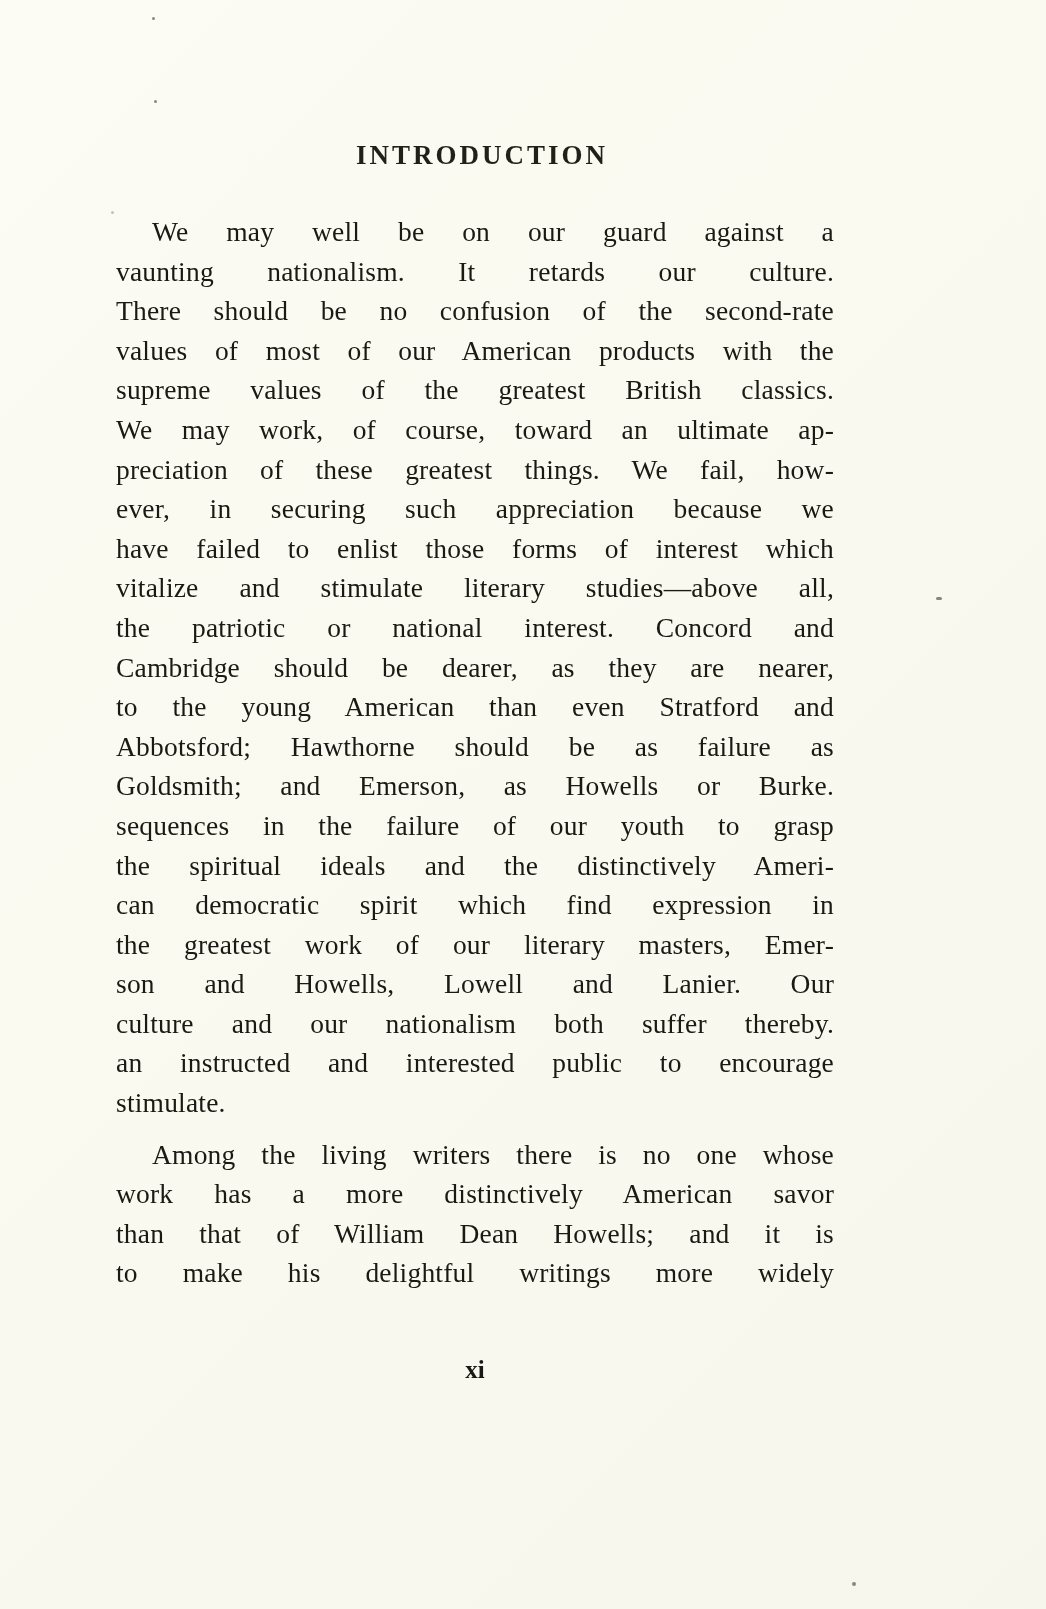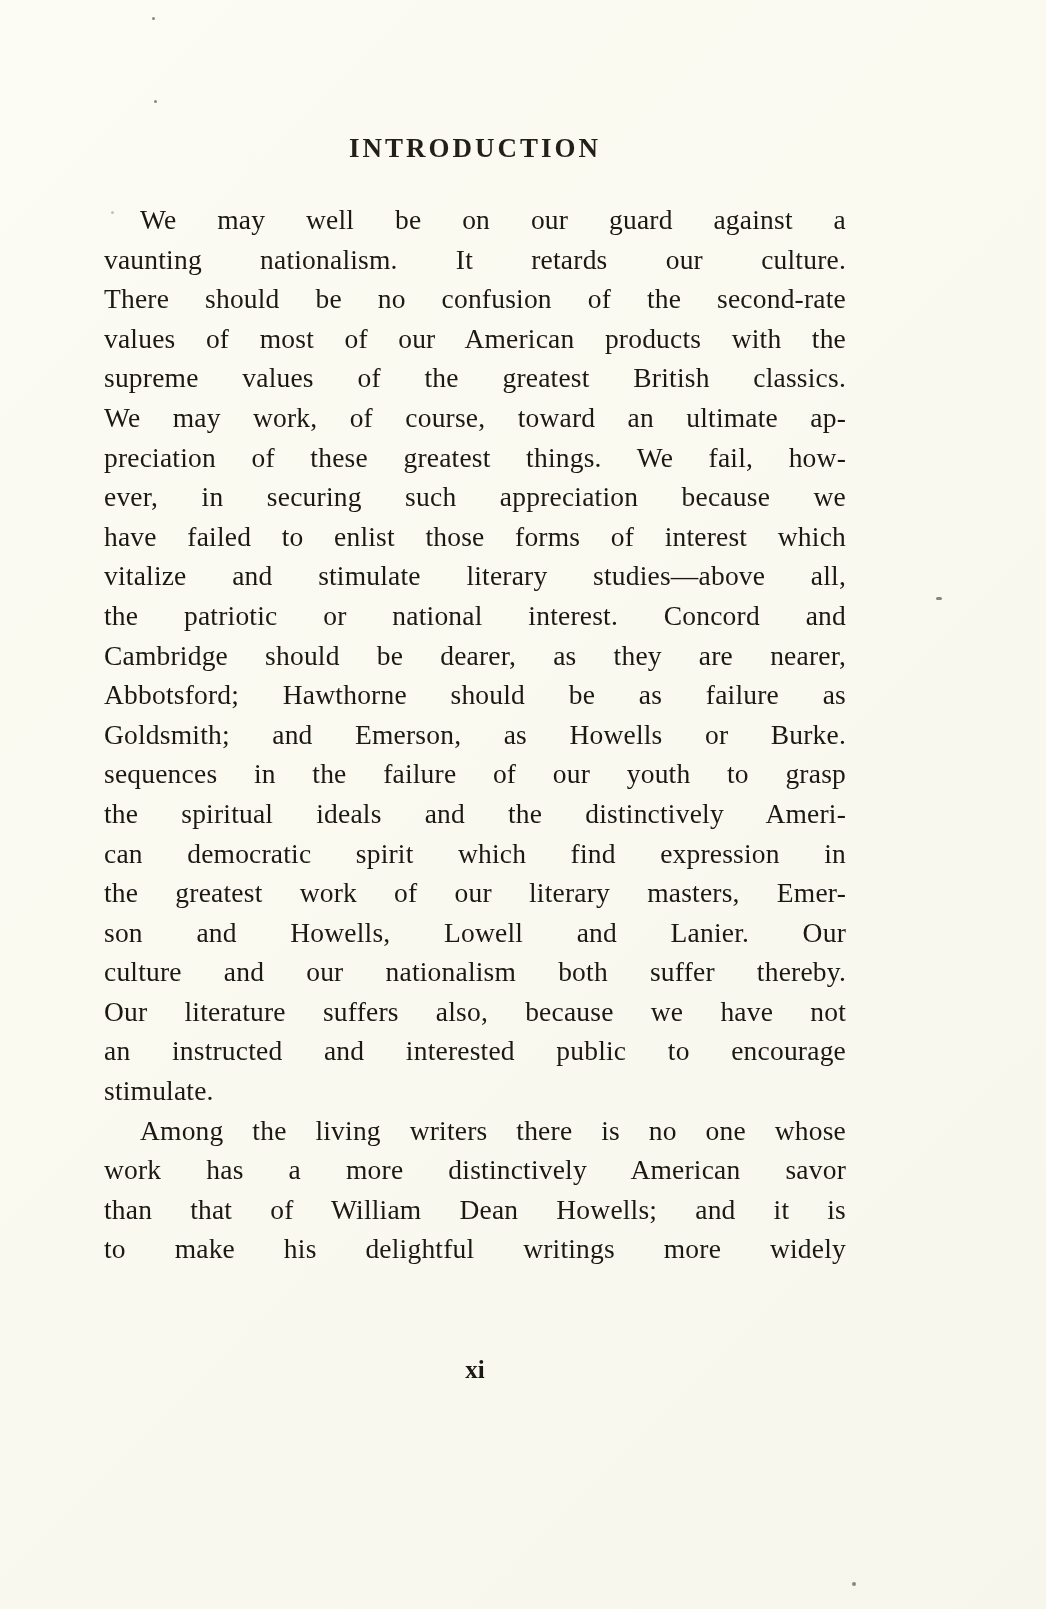--- a/index.html
+++ b/index.html
@@ -16,34 +16,34 @@
     height: 1609px;
     background: linear-gradient(135deg, #fcfbf4 0%, #faf9ef 55%, #f7f6ec 100%);
     font-family: "Liberation Serif", "DejaVu Serif", serif;
     color: #1c1914;
   }
   .title {
     position: absolute;
     top: 133px;
     left: 104px;
     width: 742px;
-    margin: 0;
+    margin: 7px;
     text-align: center;
     font-size: 27px;
     font-weight: 700;
     letter-spacing: 3px;
     color: #221f19;
   }
   .body-text {
     position: absolute;
     top: 200px;
     left: 104px;
     width: 742px;
   }
-  .paragraph { margin: 0; }
+  .paragraph { margin: 12px; }
   .line {
     font-size: 27.5px;
     line-height: 39.6px;
     letter-spacing: 0.2px;
     text-align: justify;
     text-align-last: justify;
     -moz-text-align-last: justify;
     white-space: normal;
   }
   .line.indent { padding-left: 36px; }
@@ -81,29 +81,29 @@
         <div class="line">There should be no confusion of the second-rate</div>
         <div class="line">values of most of our American products with the</div>
         <div class="line">supreme values of the greatest British classics.</div>
         <div class="line">We may work, of course, toward an ultimate ap-</div>
         <div class="line">preciation of these greatest things. We fail, how-</div>
         <div class="line">ever, in securing such appreciation because we</div>
         <div class="line">have failed to enlist those forms of interest which</div>
         <div class="line">vitalize and stimulate literary studies—above all,</div>
         <div class="line">the patriotic or national interest. Concord and</div>
         <div class="line">Cambridge should be dearer, as they are nearer,</div>
+        <div class="line">to the young American than even Stratford and</div>
         <div class="line">Abbotsford; Hawthorne should be as failure as</div>
         <div class="line">Goldsmith; and Emerson, as Howells or Burke.</div>
         <div class="line">sequences in the failure of our youth to grasp</div>
         <div class="line">the spiritual ideals and the distinctively Ameri-</div>
         <div class="line">can democratic spirit which find expression in</div>
         <div class="line">the greatest work of our literary masters, Emer-</div>
         <div class="line">son and Howells, Lowell and Lanier. Our</div>
         <div class="line">culture and our nationalism both suffer thereby.</div>
-        <div class="line">Our literature suffers also, because we have not</div>
         <div class="line">an instructed and interested public to encourage</div>
         <div class="line para-end">stimulate.</div>
       </div>
       <div class="paragraph">
         <div class="line indent">Among the living writers there is no one whose</div>
         <div class="line">work has a more distinctively American savor</div>
         <div class="line">than that of William Dean Howells; and it is</div>
         <div class="line">to make his delightful writings more widely</div>
       </div>
     </div>

